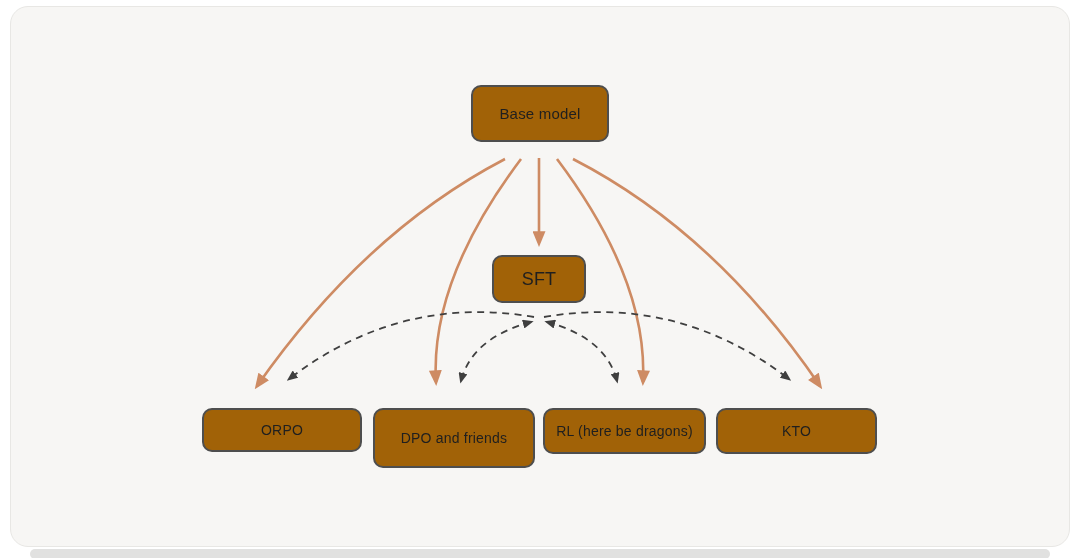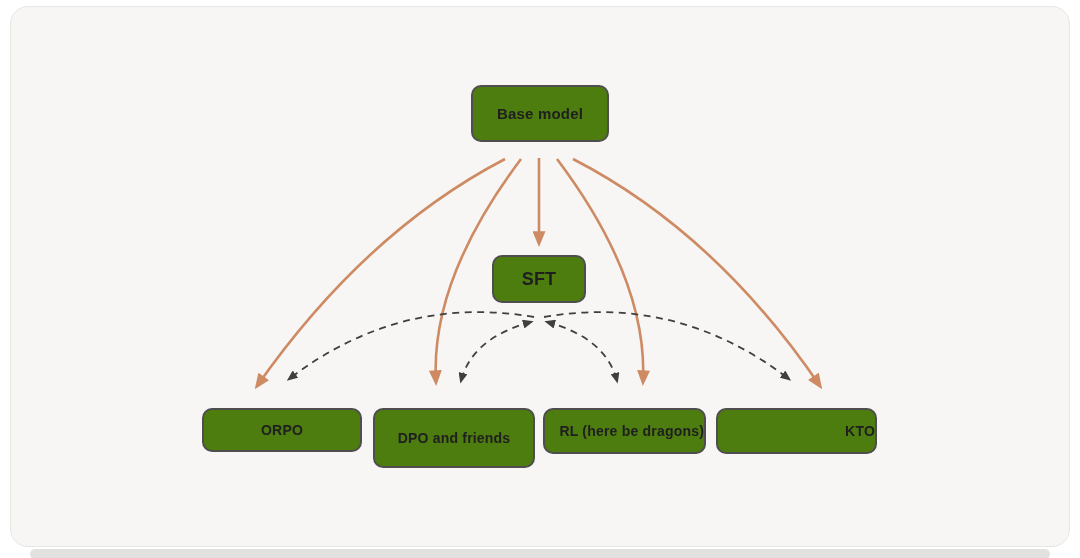--- a/index.html
+++ b/index.html
@@ -15,33 +15,33 @@
   }
   .bottom-card-edge{
     position:absolute;left:30px;top:549px;width:1020px;height:10px;
     background:#E1E1E0;border-radius:6px;
   }
   svg.edges{position:absolute;left:0;top:0;width:1080px;height:558px;z-index:2;}
   .edge-solid{fill:none;stroke:var(--solid,#CE8B63);stroke-width:2.6px;}
   .edge-dashed{fill:none;stroke:var(--dashed,#3F3F3F);stroke-width:1.8px;stroke-dasharray:7 5.5;}
   .node{
     position:absolute;z-index:3;
-    background:#4d7c0f;
+    background:#a16207;
     border:2px solid var(--node-border,#4E4E4E);
     border-radius:10px;
     display:flex;align-items:center;justify-content:center;
-    font-weight:700;color:#1F1F1F;font-size:14px;letter-spacing:.2px;
+    font-weight:400;color:#1F1F1F;font-size:14px;letter-spacing:.2px;
     box-sizing:border-box;
   }
   #n-base{left:471px;top:85px;width:138px;height:57px;font-size:15px;}
   #n-sft{left:492px;top:255px;width:94px;height:48px;font-size:18px;}
   #n-orpo{left:202px;top:408px;width:160px;height:44px;}
   #n-dpo{left:373px;top:408px;width:162px;height:60px;}
-  #n-rl{left:543px;top:408px;width:163px;height:46px;justify-content:flex-end;}
-  #n-kto{left:716px;top:408px;width:161px;height:46px;justify-content:flex-end;}
+  #n-rl{left:543px;top:408px;width:163px;height:46px;}
+  #n-kto{left:716px;top:408px;width:161px;height:46px;}
 </style>
 </head>
 <body>
 
 <div class="canvas-card"></div>
 <div class="bottom-card-edge"></div>
 
 <svg class="edges" viewBox="0 0 1080 558" xmlns="http://www.w3.org/2000/svg">
   <defs>
     <marker id="ah-orange" viewBox="0 0 12 10" refX="9" refY="5" markerWidth="16" markerHeight="13" markerUnits="userSpaceOnUse" orient="auto-start-reverse">

